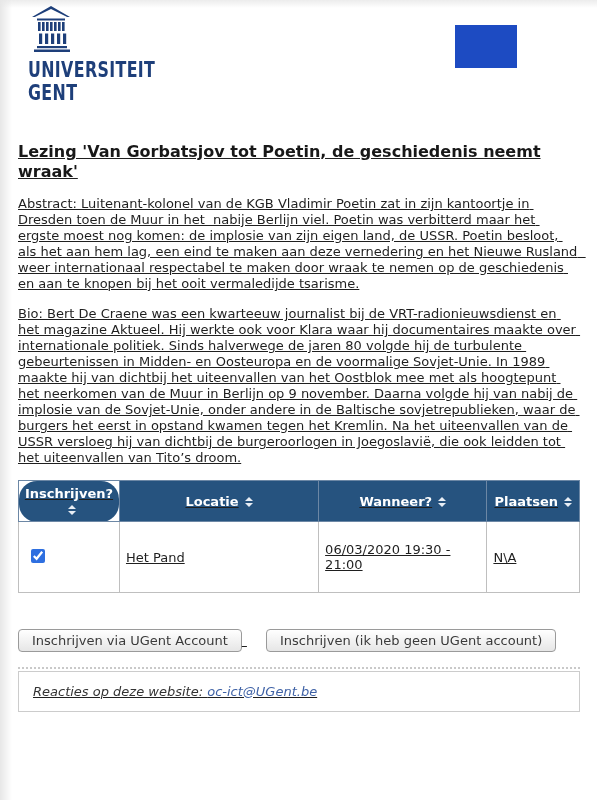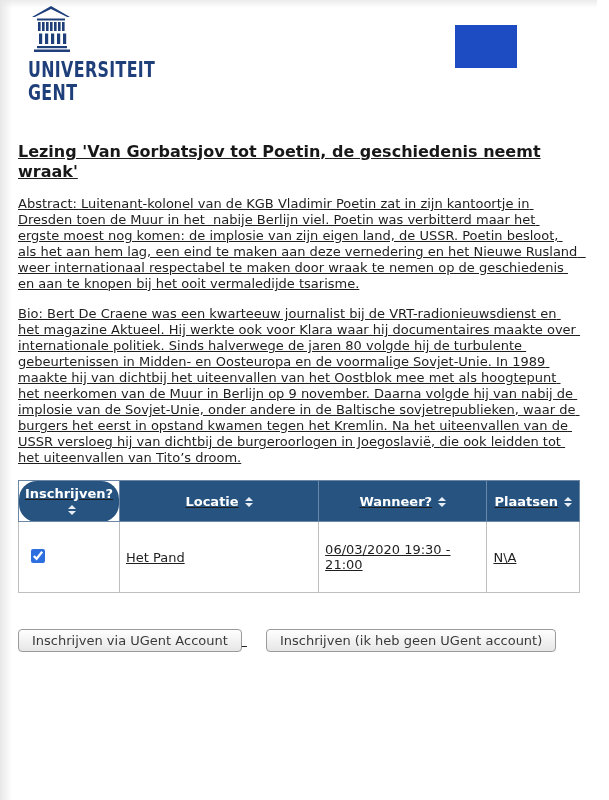--- a/index.html
+++ b/index.html
@@ -136,15 +136,21 @@
           <td>N\A</td>
         </tr>
       </tbody>
     </table>
 
     <div class="btn-row">
       <button class="btn">Inschrijven via UGent Account</button>
       <button class="btn">Inschrijven (ik heb geen UGent account)</button>
     </div>
 
+    <div class="feedback-wrap">
+      <div class="feedback-box">
+        <span>Reacties op deze website: </span><a href="#">oc-ict@UGent.be</a>
+      </div>
+
+    </div>
 
   </div>
 </div>
 
 </body></html>

